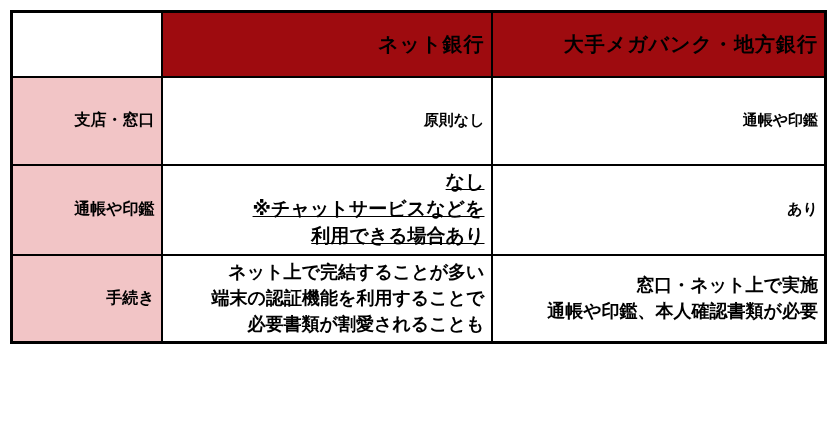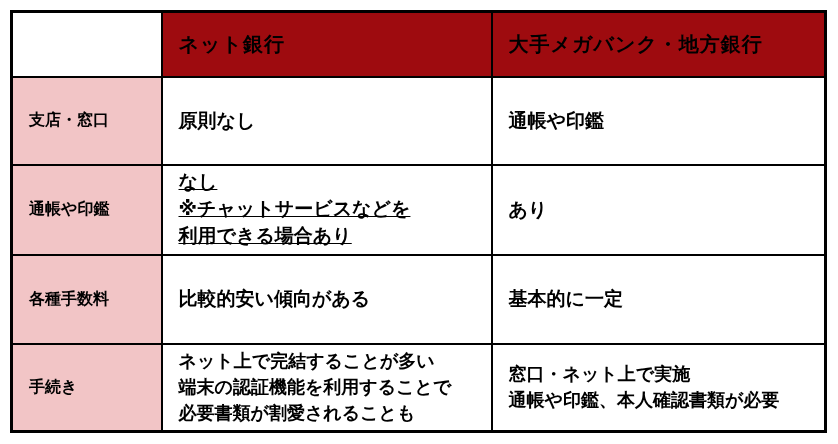--- a/index.html
+++ b/index.html
@@ -18,23 +18,23 @@
   table.cmp {
     position: absolute;
     left: 10px;
     top: 10px;
     width: 814px;
     border-collapse: collapse;
     table-layout: fixed;
   }
   table.cmp td, table.cmp th {
     border: 2px solid #000000;
-    text-align: left;
+    text-align: right;
     vertical-align: middle;
-    padding: 2px 16px;
+    padding: 2px 6px;
     box-sizing: border-box;
     font-weight: bold;
     color: #000000;
     white-space: pre-line;
   }
   table.cmp {
     border: 3px solid #000000;
   }
   col.c-rowhead { width: 150px; }
   col.c-net     { width: 330px; }
@@ -54,21 +54,21 @@
     font-size: 20px;
     letter-spacing: 1px;
   }
   td.row-head {
     background: #F2C5C6;
     font-size: 16px;
     font-family: Liberation Mono, monospace;
   }
   td.cell {
     background: #ffffff;
-    font-size: 19px;
+    font-size: 15px;
     line-height: 1.35;
   }
   td.cell.multi {
     font-size: 19px;
     line-height: 1.42;
     text-decoration: underline;
   }
   td.cell.multi-sm {
     font-size: 18px;
     line-height: 1.45;
@@ -95,25 +95,20 @@
         <td class="cell">原則なし</td>
         <td class="cell">通帳や印鑑</td>
       </tr>
       <tr class="body-row-2">
         <td class="row-head">通帳や印鑑</td>
         <td class="cell multi">なし
 ※チャットサービスなどを
 利用できる場合あり</td>
         <td class="cell">あり</td>
       </tr>
-      <tr class="body-row-3">
-        <td class="row-head">各種手数料</td>
-        <td class="cell">比較的安い傾向がある</td>
-        <td class="cell">基本的に一定</td>
-      </tr>
       <tr class="body-row">
         <td class="row-head">手続き</td>
         <td class="cell multi-sm">ネット上で完結することが多い
 端末の認証機能を利用することで
 必要書類が割愛されることも</td>
         <td class="cell multi-sm">窓口・ネット上で実施
 通帳や印鑑、本人確認書類が必要</td>
       </tr>
     </tbody>
   </table>

